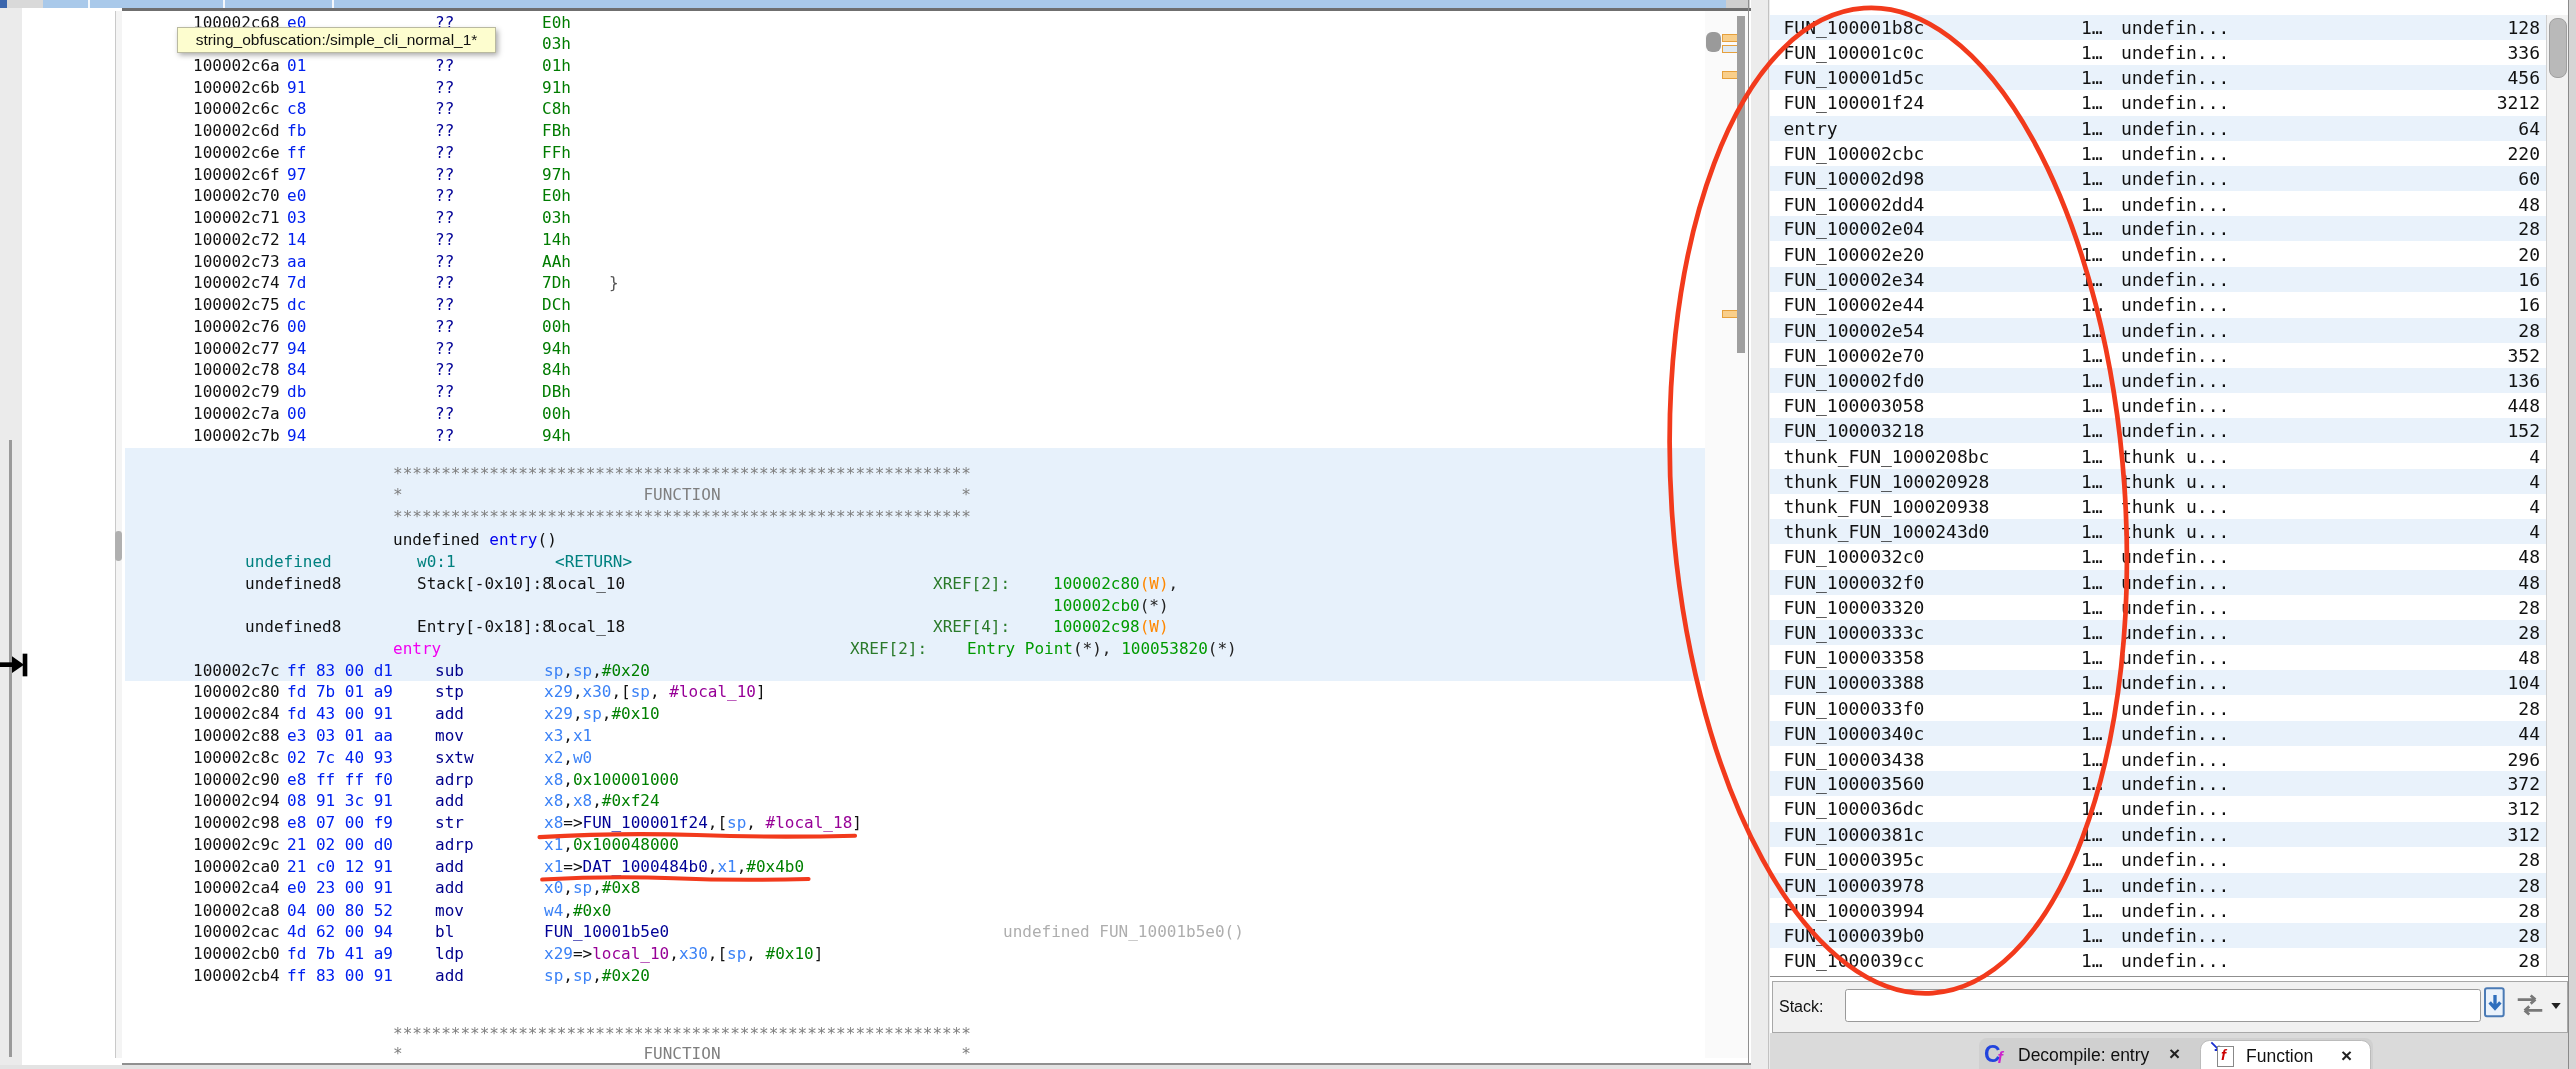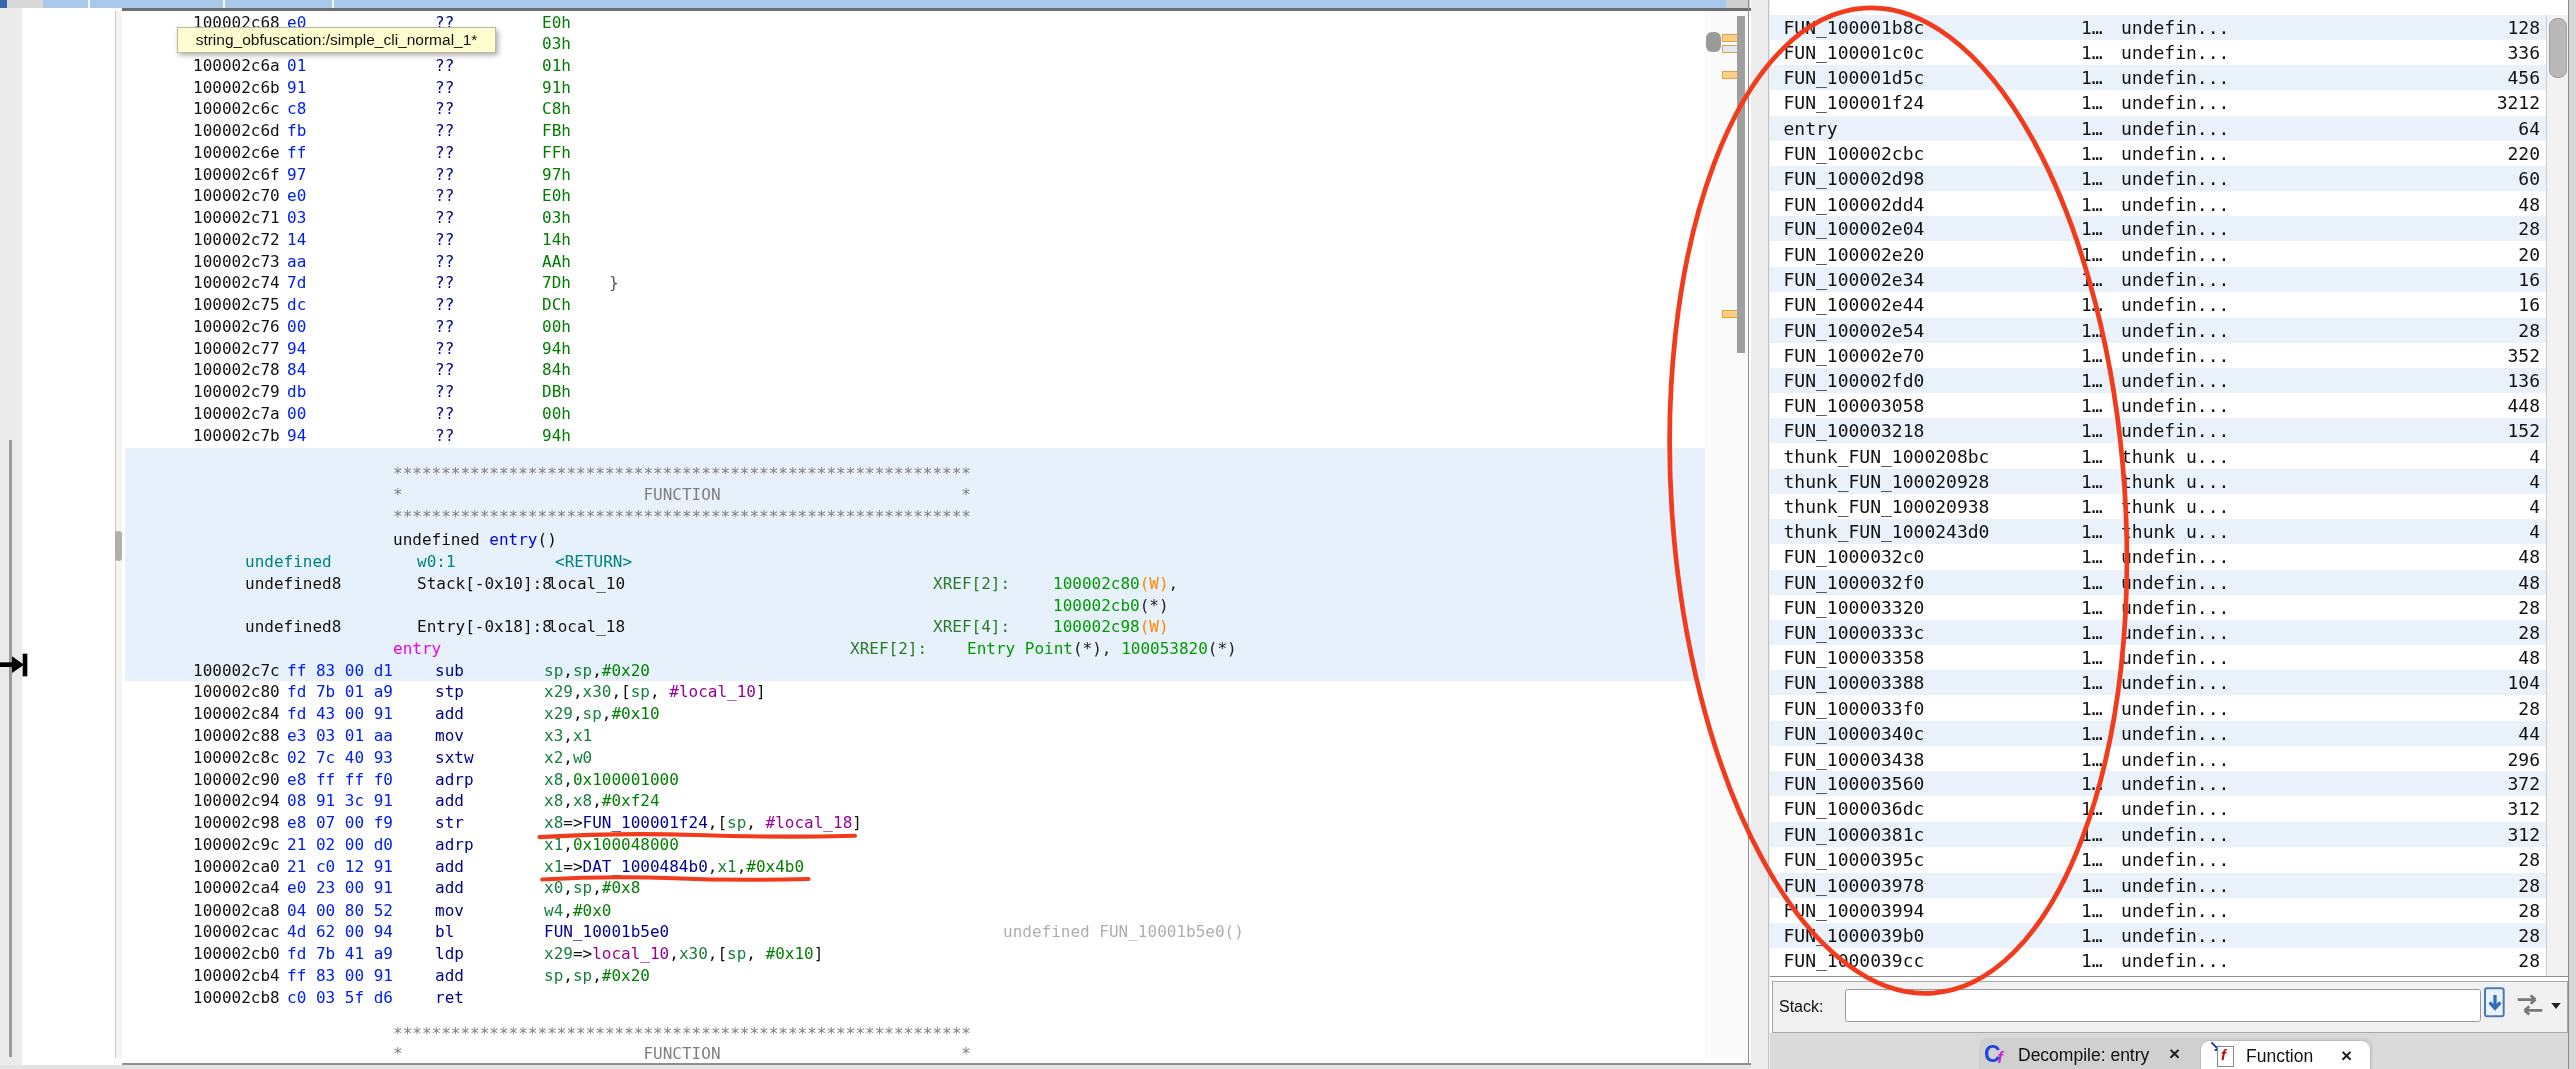--- a/index.html
+++ b/index.html
@@ -4,21 +4,21 @@
 <style>
   html,body{margin:0;padding:0;background:#cfcfcf;}
   #screen{position:relative;width:2576px;height:1070px;background:#ffffff;overflow:hidden;
           font-family:"Liberation Sans", sans-serif;}
   .abs{position:absolute;}
   .mono{font-family:"DejaVu Sans Mono", monospace;font-size:16px;line-height:21.6px;white-space:pre;}
   .tmono{font-family:"DejaVu Sans Mono", monospace;font-size:18px;line-height:25px;white-space:pre;}
   .ui{font-family:"Liberation Sans", sans-serif;}
   
   .c-a{color:#111111;} .c-byte{color:#0020f0;} .c-unk{color:#000096;} .c-val{color:#007c00;}
-  .c-mnem{color:#00008c;} .c-r{color:#15803d;} .c-i{color:#008000;} .c-l{color:#970097;}
+  .c-mnem{color:#00008c;} .c-r{color:#3b82f6;} .c-i{color:#008000;} .c-l{color:#970097;}
   .c-f{color:#000096;} .c-p{color:#111111;} .c-g{color:#7f7f7f;} .c-cm{color:#aeaeae;}
   .c-t{color:#00807f;} .c-b{color:#0000ee;} .c-m{color:#f000f0;}
   .c-xl{color:#2a7a2a;} .c-xa{color:#009a00;} .c-xw{color:#ff8800;} .c-xs{color:#222222;}
   .c-suf{color:#555555;}
   .hdrlbl{font-size:15px;color:#333333;}
   input.filter{position:absolute;left:1845px;top:989px;width:623px;height:31px;border:1.3px solid #9a9a9a;
       border-radius:2.7px;background:#ffffff;font-size:16px;padding:0 5.4px;outline:none;}
 </style>
 </head>
 <body>
@@ -101,21 +101,20 @@
       <div class="mono" style="position: absolute; left: 125px; top: 769px; width: 1580px; height: 21.6px;"><span class="c-a" style="position: absolute; left: 68px; top: 0px;">100002c90</span><span class="c-byte" style="position: absolute; left: 162px; top: 0px;">e8 ff ff f0</span><span class="c-mnem" style="position: absolute; left: 310px; top: 0px;">adrp</span><span class="" style="position: absolute; left: 419px; top: 0px;"><span class="c-r">x8</span><span class="c-p">,</span><span class="c-i">0x100001000</span></span></div>
       <div class="mono" style="position: absolute; left: 125px; top: 790px; width: 1580px; height: 21.6px;"><span class="c-a" style="position: absolute; left: 68px; top: 0px;">100002c94</span><span class="c-byte" style="position: absolute; left: 162px; top: 0px;">08 91 3c 91</span><span class="c-mnem" style="position: absolute; left: 310px; top: 0px;">add</span><span class="" style="position: absolute; left: 419px; top: 0px;"><span class="c-r">x8</span><span class="c-p">,</span><span class="c-r">x8</span><span class="c-p">,</span><span class="c-i">#0xf24</span></span></div>
       <div class="mono" style="position: absolute; left: 125px; top: 812px; width: 1580px; height: 21.6px;"><span class="c-a" style="position: absolute; left: 68px; top: 0px;">100002c98</span><span class="c-byte" style="position: absolute; left: 162px; top: 0px;">e8 07 00 f9</span><span class="c-mnem" style="position: absolute; left: 310px; top: 0px;">str</span><span class="" style="position: absolute; left: 419px; top: 0px;"><span class="c-r">x8</span><span class="c-p">=&gt;</span><span class="c-f">FUN_100001f24</span><span class="c-p">,[</span><span class="c-r">sp</span><span class="c-p">, </span><span class="c-l">#local_18</span><span class="c-p">]</span></span></div>
       <div class="mono" style="position: absolute; left: 125px; top: 834px; width: 1580px; height: 21.6px;"><span class="c-a" style="position: absolute; left: 68px; top: 0px;">100002c9c</span><span class="c-byte" style="position: absolute; left: 162px; top: 0px;">21 02 00 d0</span><span class="c-mnem" style="position: absolute; left: 310px; top: 0px;">adrp</span><span class="" style="position: absolute; left: 419px; top: 0px;"><span class="c-r">x1</span><span class="c-p">,</span><span class="c-i">0x100048000</span></span></div>
       <div class="mono" style="position: absolute; left: 125px; top: 856px; width: 1580px; height: 21.6px;"><span class="c-a" style="position: absolute; left: 68px; top: 0px;">100002ca0</span><span class="c-byte" style="position: absolute; left: 162px; top: 0px;">21 c0 12 91</span><span class="c-mnem" style="position: absolute; left: 310px; top: 0px;">add</span><span class="" style="position: absolute; left: 419px; top: 0px;"><span class="c-r">x1</span><span class="c-p">=&gt;</span><span class="c-f">DAT_1000484b0</span><span class="c-p">,</span><span class="c-r">x1</span><span class="c-p">,</span><span class="c-i">#0x4b0</span></span></div>
       <div class="mono" style="position: absolute; left: 125px; top: 877px; width: 1580px; height: 21.6px;"><span class="c-a" style="position: absolute; left: 68px; top: 0px;">100002ca4</span><span class="c-byte" style="position: absolute; left: 162px; top: 0px;">e0 23 00 91</span><span class="c-mnem" style="position: absolute; left: 310px; top: 0px;">add</span><span class="" style="position: absolute; left: 419px; top: 0px;"><span class="c-r">x0</span><span class="c-p">,</span><span class="c-r">sp</span><span class="c-p">,</span><span class="c-i">#0x8</span></span></div>
       <div class="mono" style="position: absolute; left: 125px; top: 900px; width: 1580px; height: 21.6px;"><span class="c-a" style="position: absolute; left: 68px; top: 0px;">100002ca8</span><span class="c-byte" style="position: absolute; left: 162px; top: 0px;">04 00 80 52</span><span class="c-mnem" style="position: absolute; left: 310px; top: 0px;">mov</span><span class="" style="position: absolute; left: 419px; top: 0px;"><span class="c-r">w4</span><span class="c-p">,</span><span class="c-i">#0x0</span></span></div>
       <div class="mono" style="position: absolute; left: 125px; top: 921px; width: 1580px; height: 21.6px;"><span class="c-a" style="position: absolute; left: 68px; top: 0px;">100002cac</span><span class="c-byte" style="position: absolute; left: 162px; top: 0px;">4d 62 00 94</span><span class="c-mnem" style="position: absolute; left: 310px; top: 0px;">bl</span><span class="" style="position: absolute; left: 419px; top: 0px;"><span class="c-f">FUN_10001b5e0</span></span><span class="c-cm" style="position: absolute; left: 878px; top: 0px;">undefined FUN_10001b5e0()</span></div>
       <div class="mono" style="position: absolute; left: 125px; top: 943px; width: 1580px; height: 21.6px;"><span class="c-a" style="position: absolute; left: 68px; top: 0px;">100002cb0</span><span class="c-byte" style="position: absolute; left: 162px; top: 0px;">fd 7b 41 a9</span><span class="c-mnem" style="position: absolute; left: 310px; top: 0px;">ldp</span><span class="" style="position: absolute; left: 419px; top: 0px;"><span class="c-r">x29</span><span class="c-p">=&gt;</span><span class="c-l">local_10</span><span class="c-p">,</span><span class="c-r">x30</span><span class="c-p">,[</span><span class="c-r">sp</span><span class="c-p">, </span><span class="c-i">#0x10</span><span class="c-p">]</span></span></div>
       <div class="mono" style="position: absolute; left: 125px; top: 965px; width: 1580px; height: 21.6px;"><span class="c-a" style="position: absolute; left: 68px; top: 0px;">100002cb4</span><span class="c-byte" style="position: absolute; left: 162px; top: 0px;">ff 83 00 91</span><span class="c-mnem" style="position: absolute; left: 310px; top: 0px;">add</span><span class="" style="position: absolute; left: 419px; top: 0px;"><span class="c-r">sp</span><span class="c-p">,</span><span class="c-r">sp</span><span class="c-p">,</span><span class="c-i">#0x20</span></span></div>
-      <div class="mono" style="position: absolute; left: 125px; top: 987px; width: 1580px; height: 21.6px;"><span class="c-a" style="position: absolute; left: 68px; top: 0px;">100002cb8</span><span class="c-byte" style="position: absolute; left: 162px; top: 0px;">c0 03 5f d6</span><span class="c-mnem" style="position: absolute; left: 310px; top: 0px;">ret</span></div>
     </div>
 
   <div class="abs mono" style="left:177px;top:27px;width:317px;height:24px;background:#fdfdcf;border:0.7px solid #b9b9a0;
               box-shadow:2px 2.7px 5.4px rgba(0,0,0,0.35);z-index:60;font-family:'Liberation Sans',sans-serif;
               font-size:15.5px;line-height:23px;text-align:center;color:#111;">string_obfuscation:/simple_cli_normal_1*</div>
 
   <div class="abs" style="left:1705px;top:10.8px;width:43px;height:1047px;background:#fafafa;"></div>
   <div class="abs" style="left:1706px;top:32px;width:15px;height:20px;background:#9a9a9a;border-radius:6px;"></div>
   <div class="abs" style="left:1722px;top:34px;width:13.5px;height:6px;background:#f9cf8b;border:1.3px solid #e6a03c;"></div>
   <div class="abs" style="left:1722px;top:45px;width:13.5px;height:6px;background:#dfe9f2;border:1.3px solid #e6a03c;"></div>

